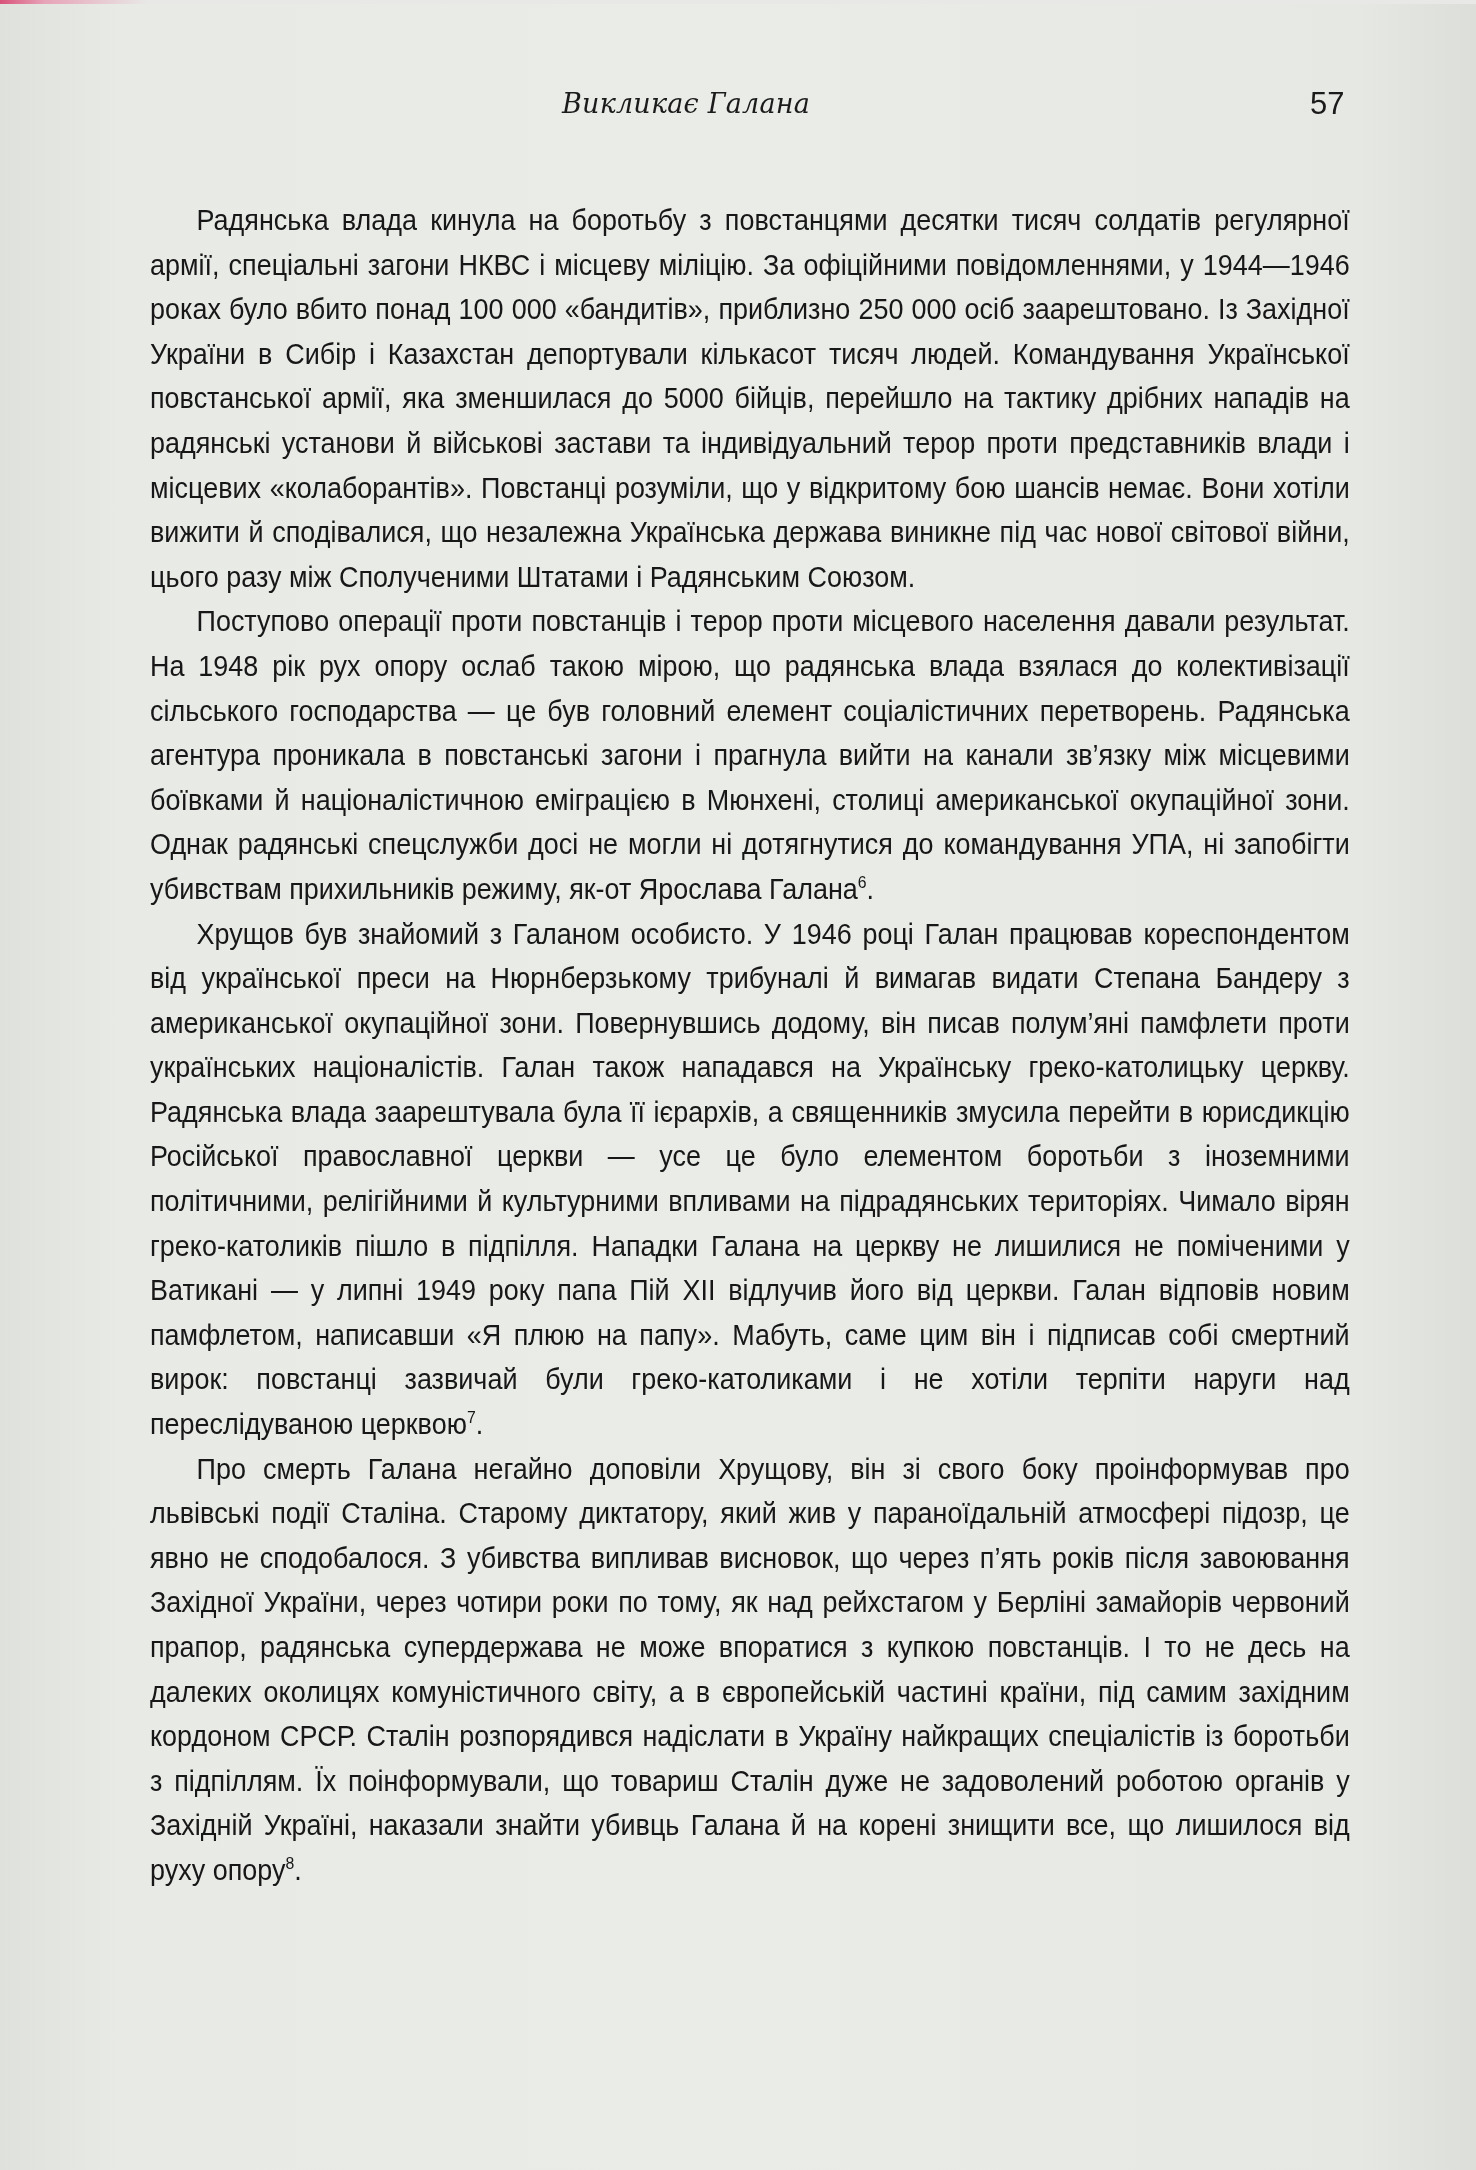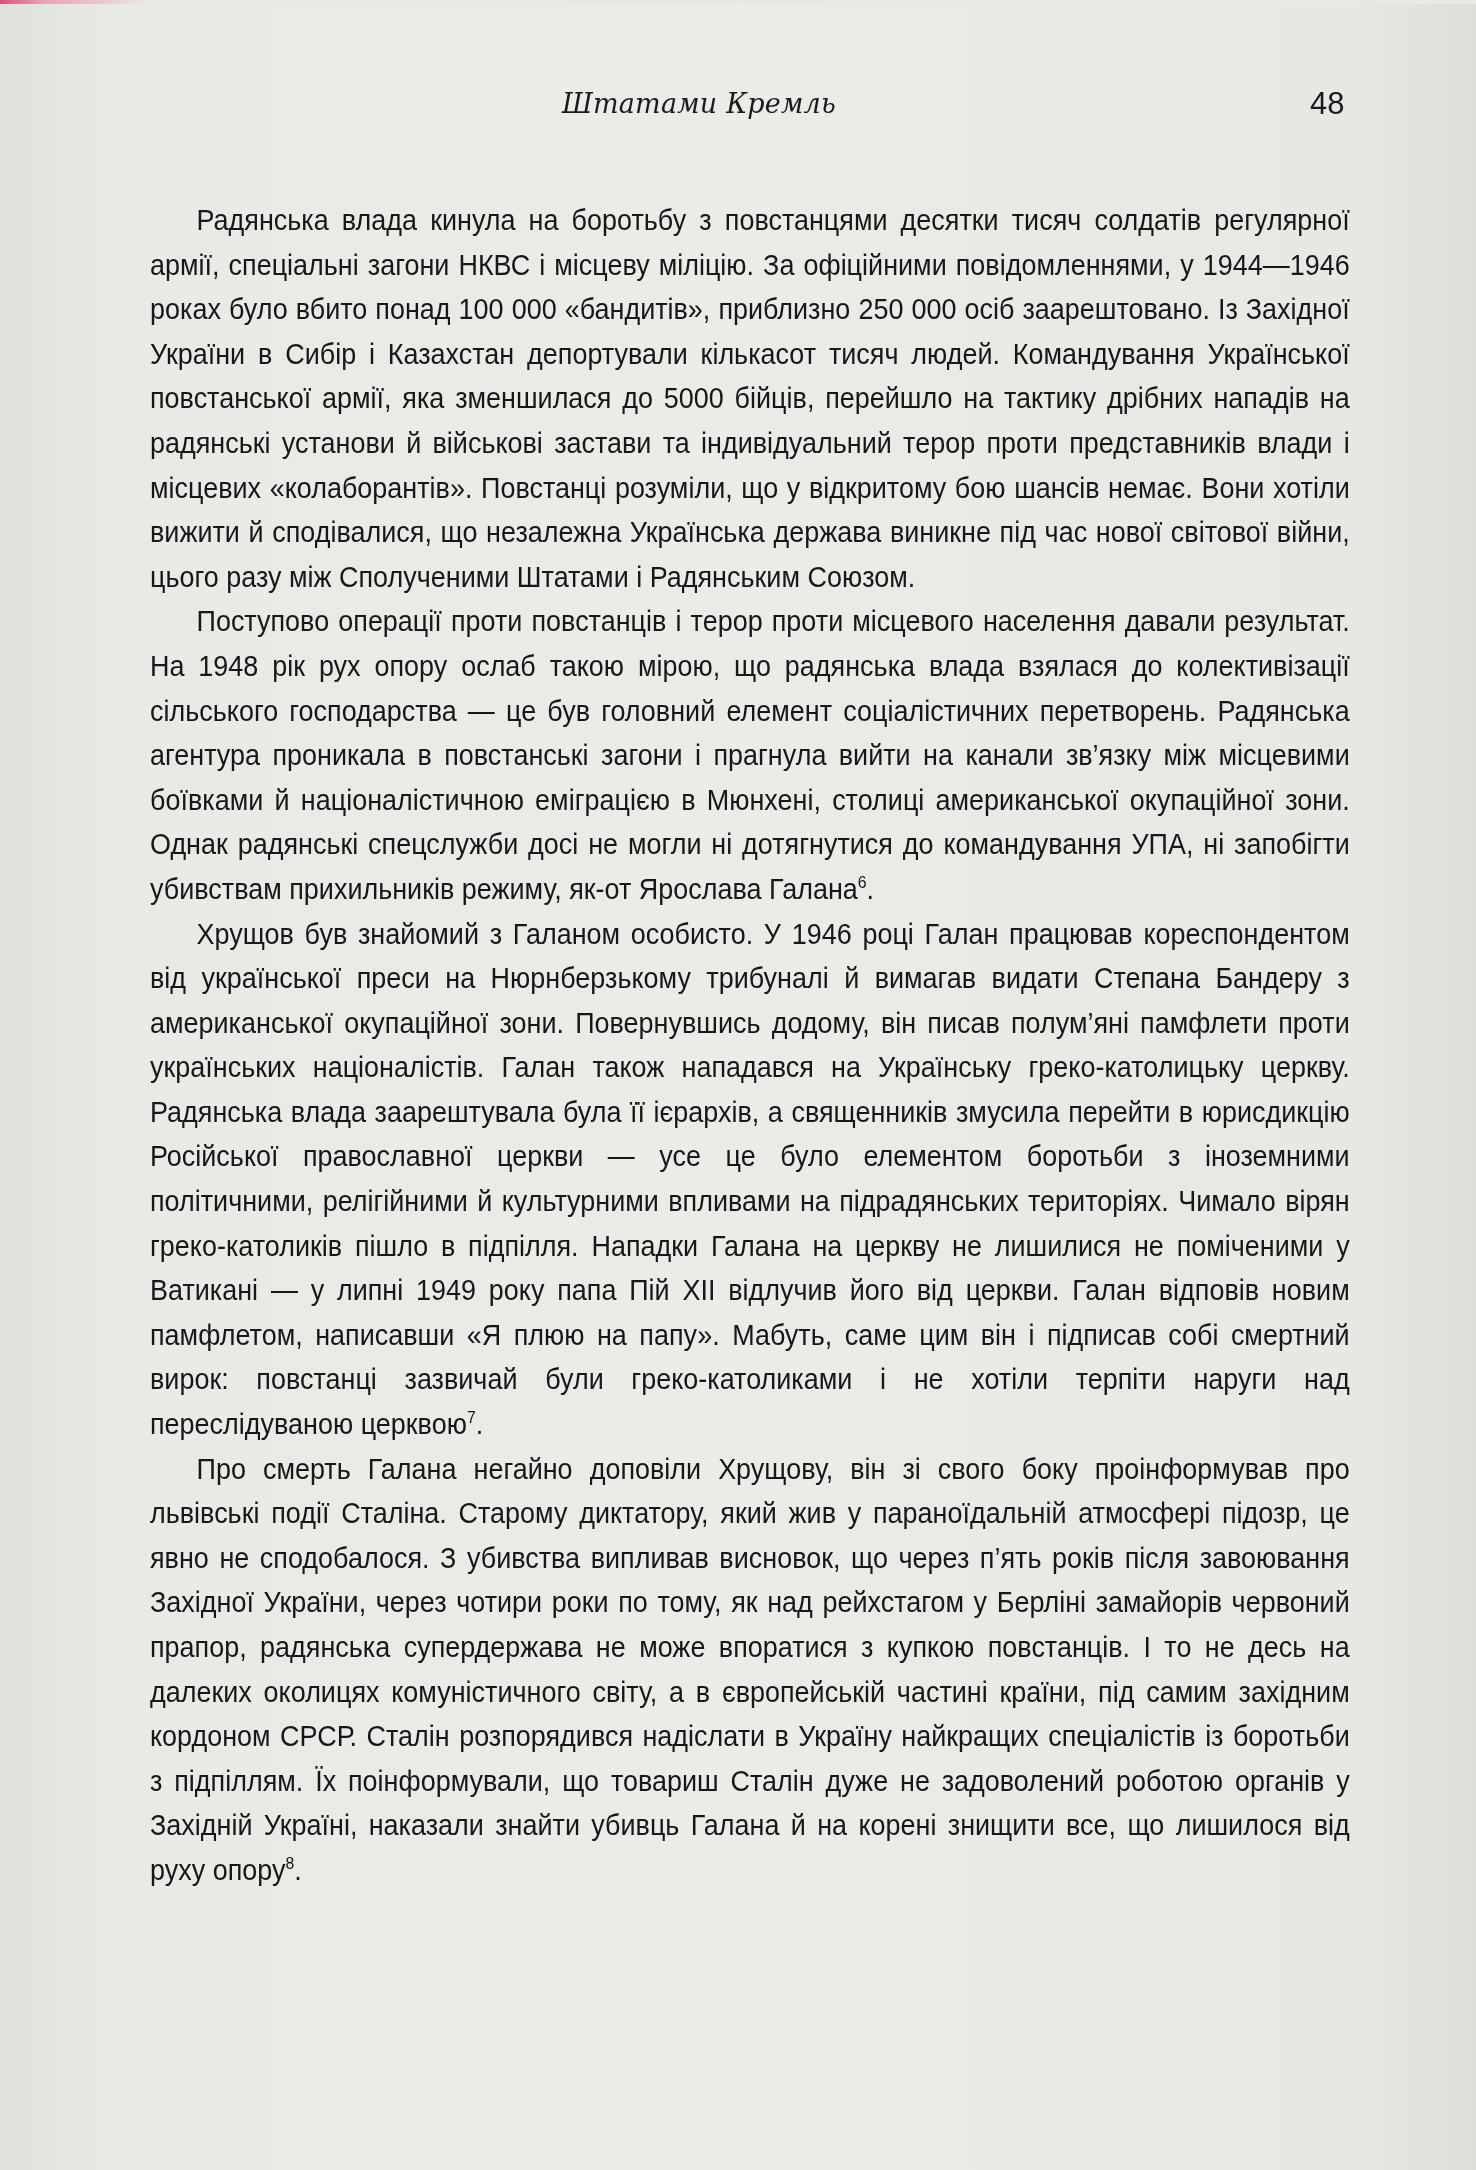--- a/index.html
+++ b/index.html
@@ -76,22 +76,22 @@
     line-height: 0;
   }
 </style>
 </head>
 <body>
 
 <div class="page">
   <div class="top-edge"></div>
 
   <div class="running-head">
-    <span class="running-title">Штатами Кремль</span>
-    <span class="page-number">48</span>
+    <span class="running-title">Викликає Галана</span>
+    <span class="page-number">57</span>
   </div>
 
   <div class="body-text">
     <p class="para"><span>Радянська влада кинула на боротьбу з повстанцями десятки тисяч солдатів регулярної армії, спеціальні загони НКВС і місцеву міліцію. За офіційними повідомленнями, у 1944—1946 роках було вбито понад 100 000 «бандитів», приблизно 250 000 осіб заарештовано. Із Західної України в Сибір і Казахстан депортували кількасот тисяч людей. Командування Української повстанської армії, яка зменшилася до 5000 бійців, перейшло на тактику дрібних нападів на радянські установи й військові застави та індивідуальний терор проти представників влади і місцевих «колаборантів». Повстанці розуміли, що у відкритому бою шансів немає. Вони хотіли вижити й сподівалися, що незалежна Українська держава виникне під час нової світової війни, цього разу між Сполученими Штатами і Радянським Союзом.</span></p>
     <p class="para"><span>Поступово операції проти повстанців і терор проти місцевого населення давали результат. На 1948 рік рух опору ослаб такою мірою, що радянська влада взялася до колективізації сільського господарства — це був головний елемент соціалістичних перетворень. Радянська агентура проникала в повстанські загони і прагнула вийти на канали зв’язку між місцевими боївками й націоналістичною еміграцією в Мюнхені, столиці американської окупаційної зони. Однак радянські спецслужби досі не могли ні дотягнутися до командування УПА, ні запобігти убивствам прихильників режиму, як-от Ярослава Галана</span><sup class="fn">6</sup><span>.</span></p>
     <p class="para"><span>Хрущов був знайомий з Галаном особисто. У 1946 році Галан працював кореспондентом від української преси на Нюрнберзькому трибуналі й вимагав видати Степана Бандеру з американської окупаційної зони. Повернувшись додому, він писав полум’яні памфлети проти українських націоналістів. Галан також нападався на Українську греко-католицьку церкву. Радянська влада заарештувала була її ієрархів, а священників змусила перейти в юрисдикцію Російської православної церкви — усе це було елементом боротьби з іноземними політичними, релігійними й культурними впливами на підрадянських територіях. Чимало вірян греко-католиків пішло в підпілля. Нападки Галана на церкву не лишилися не поміченими у Ватикані — у липні 1949 року папа Пій XII відлучив його від церкви. Галан відповів новим памфлетом, написавши «Я плюю на папу». Мабуть, саме цим він і підписав собі смертний вирок: повстанці зазвичай були греко-католиками і не хотіли терпіти наруги над переслідуваною церквою</span><sup class="fn">7</sup><span>.</span></p>
     <p class="para"><span>Про смерть Галана негайно доповіли Хрущову, він зі свого боку проінформував про львівські події Сталіна. Старому диктатору, який жив у параноїдальній атмосфері підозр, це явно не сподобалося. З убивства випливав висновок, що через п’ять років після завоювання Західної України, через чотири роки по тому, як над рейхстагом у Берліні замайорів червоний прапор, радянська супердержава не може впоратися з купкою повстанців. І то не десь на далеких околицях комуністичного світу, а в європейській частині країни, під самим західним кордоном СРСР. Сталін розпорядився надіслати в Україну найкращих спеціалістів із боротьби з підпіллям. Їх поінформували, що товариш Сталін дуже не задоволений роботою органів у Західній Україні, наказали знайти убивць Галана й на корені знищити все, що лишилося від руху опору</span><sup class="fn">8</sup><span>.</span></p>
   </div>
 </div>
 

